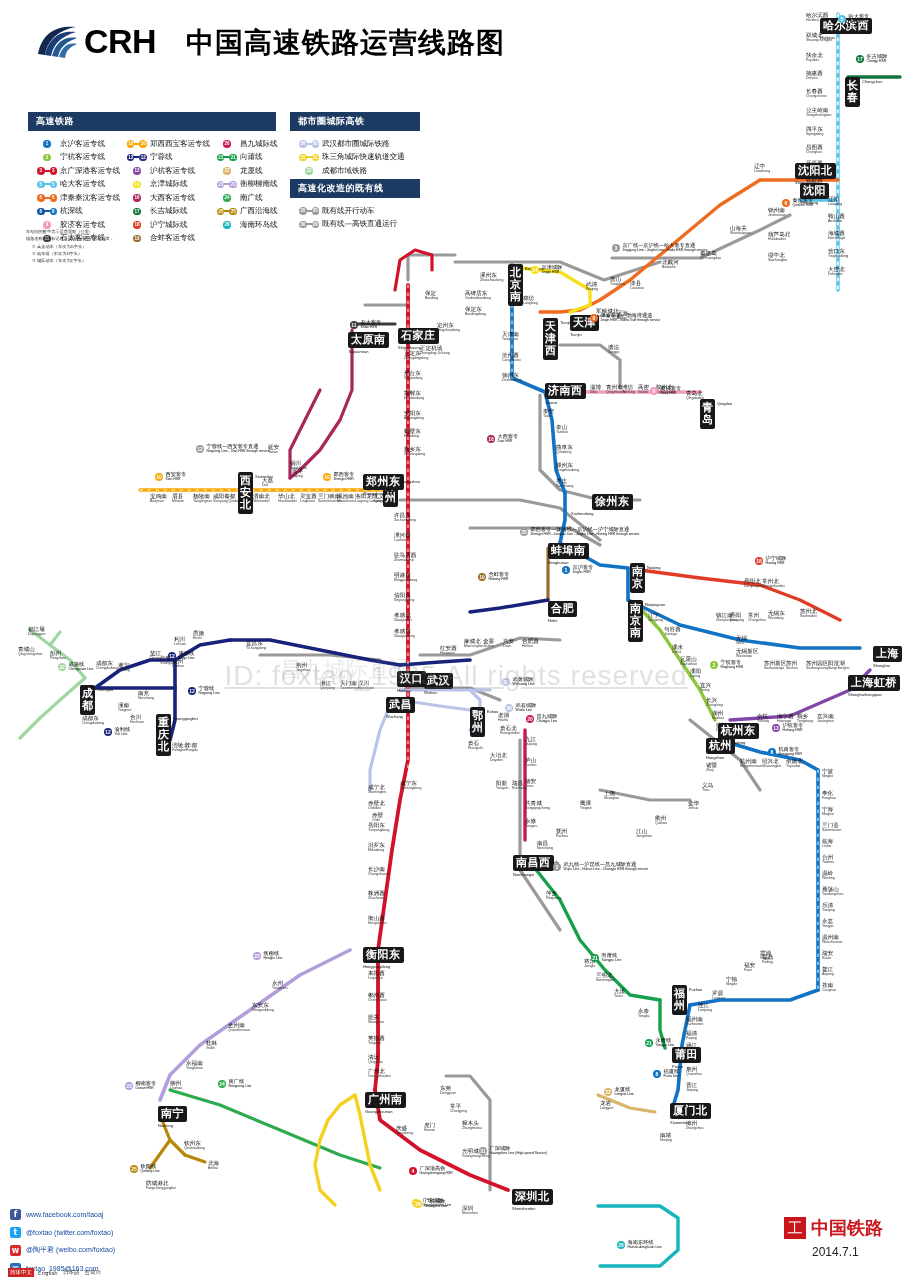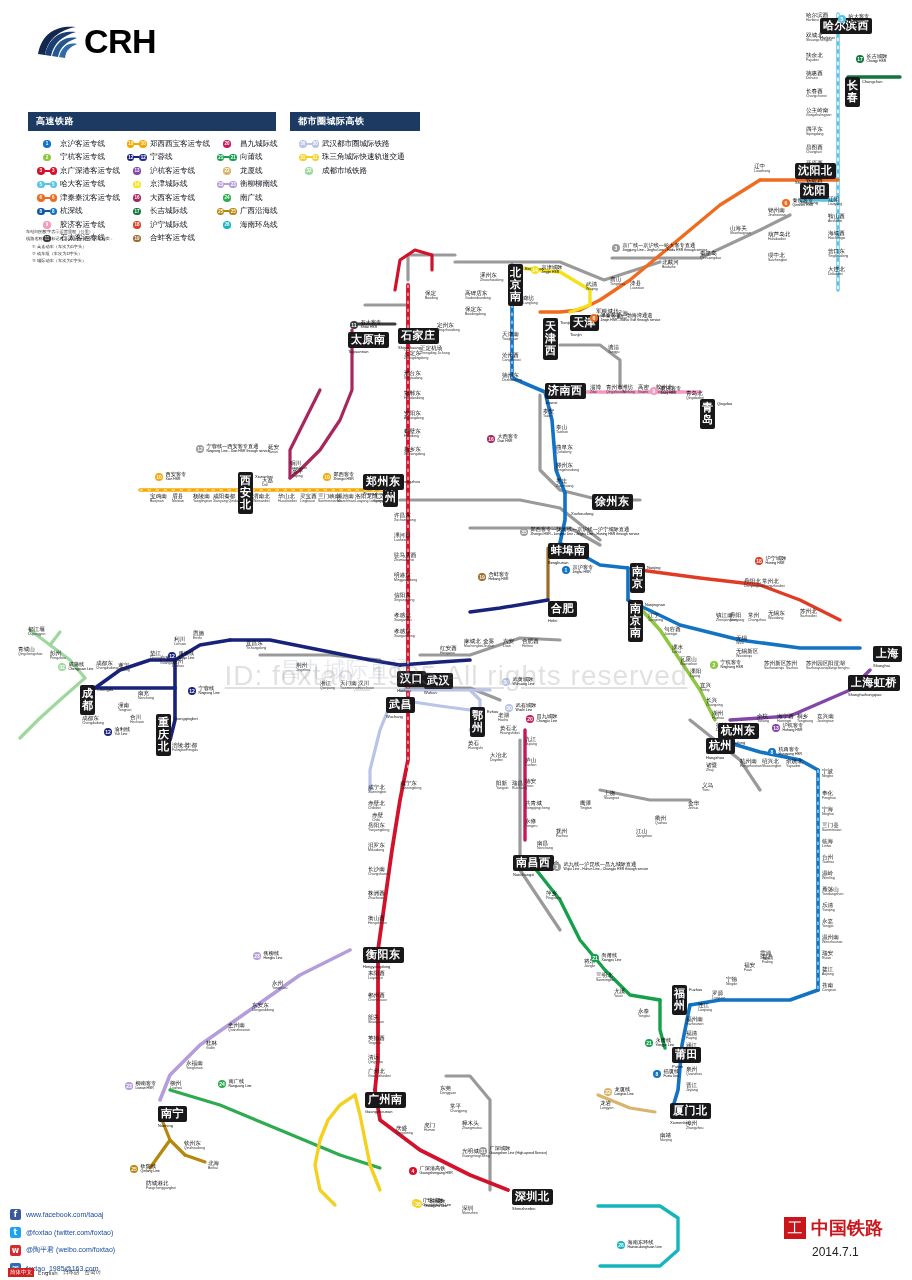--- a/index.html
+++ b/index.html
@@ -281,20 +281,21 @@
 <div id="page">
 
   <div id="header">
     <svg id="crh-logo" viewBox="0 0 42 36">
       <path d="M2 30 C6 8 22 1 40 3 C24 6 12 14 9 31 Z" fill="#12284c"></path>
       <path d="M9 31 C13 12 26 6 40 8 C27 12 18 18 15 32 Z" fill="#1b3f74"></path>
       <path d="M16 32 C20 17 30 12 41 14 C31 18 24 22 22 33 Z" fill="#24568f"></path>
       <path d="M23 33 C26 22 33 18 41 20 C34 23 30 26 29 34 Z" fill="#2f6ca8"></path>
     </svg>
     <div id="crh-word">CRH</div>
+    <div id="map-title">中国高速铁路运营线路图</div>
   </div>
 
   <div class="legend-panel" style="left:290px;top:112px;width:130px;">
     <div class="legend-head">都市圈城际高铁</div>
     <div class="legend-body" id="lg-p2">
         <div class="legend-row">
           <span class="lg-icons">
             <span class="lg-dot" style="background: rgb(185, 196, 232);">30</span>
             <span class="lg-bar" style="background: rgb(185, 196, 232);"></span>
             <span class="lg-dot" style="background: rgb(185, 196, 232);">30</span>
@@ -481,20 +482,41 @@
               <span class="lg-icons">
                 <span class="lg-dot" style="background: rgb(22, 181, 189);">26</span>
               </span>
               <span class="lg-label">海南环岛线</span>
             </div>
           </div>
         </div>
     </div>
   </div>
 
+  <div class="legend-panel" style="left:290px;top:179px;width:130px;">
+    <div class="legend-head">高速化改造的既有线</div>
+    <div class="legend-body" id="lg-p3">
+        <div class="legend-row">
+          <span class="lg-icons">
+            <span class="lg-dot" style="background: rgb(154, 154, 154);">35</span>
+            <span class="lg-bar" style="background: rgb(154, 154, 154);"></span>
+            <span class="lg-dot" style="background: rgb(154, 154, 154);">35</span>
+          </span>
+          <span class="lg-label">既有线开行动车</span>
+        </div>
+        <div class="legend-row">
+          <span class="lg-icons">
+            <span class="lg-dot" style="background: rgb(154, 154, 154);">36</span>
+            <span class="lg-bar" style="background: rgb(154, 154, 154);"></span>
+            <span class="lg-dot" style="background: rgb(154, 154, 154);">36</span>
+          </span>
+          <span class="lg-label">既有线—高铁直通运行</span>
+        </div>
+      </div>
+  </div>
 
   <div class="fineprint" id="fineprint" style="left:26px;top:228px;width:200px;"><span class="fp-note">车站间的数字表示运营里程（公里）。</span><span class="fp-note">线路名称后的标记表示该线路开行的列车种类：</span><span class="fp-ind">① 高速动车（车次为G字头）</span><span class="fp-ind">② 动车组（车次为D字头）</span><span class="fp-ind">③ 城际动车（车次为C字头）</span></div>
 
   <svg id="map-svg" width="912" height="1280">
     <g fill="none" stroke-linecap="round" stroke-linejoin="round">
 
       <g stroke="#9a9a9a" stroke-width="3.2">
         <path d="M612,258 L700,258 L760,230 L790,215"></path>
         <path d="M455,262 L500,262 L560,262 L604,280 L660,262"></path>
         <path d="M408,280 L408,255 L455,255"></path>

